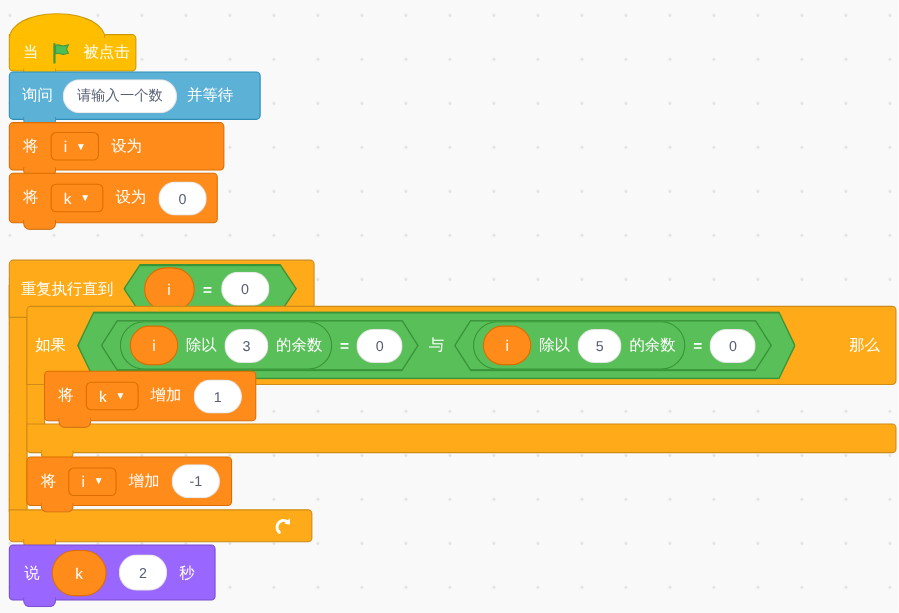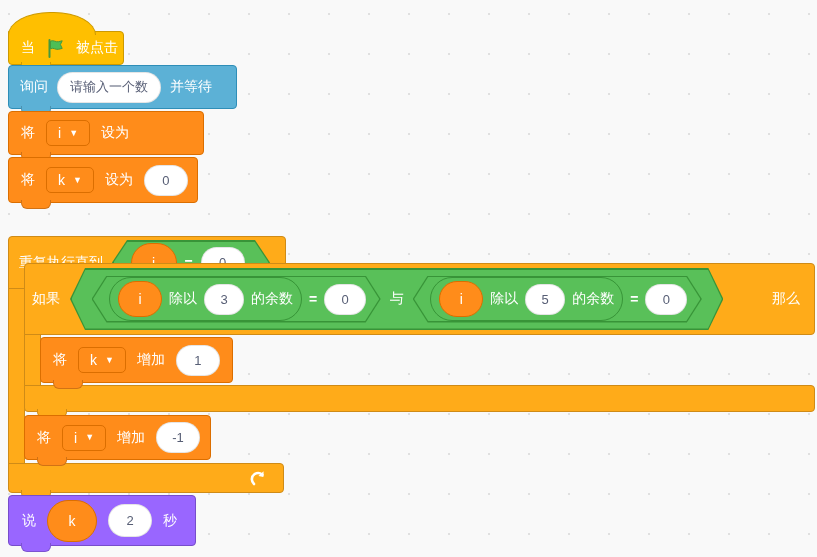--- a/index.html
+++ b/index.html
@@ -105,21 +105,21 @@
   <div class="b control tab" style="left:8px;top:463px;width:276px;height:30px;border-radius:0 4px 4px 4px;padding:0 14px;">
     <span class="loop-icon">
       <svg width="20" height="17" viewBox="0 0 20 17">
         <path d="M5 14 C2 11.5 2.2 6.5 5.4 4.3 C7.8 2.7 11.2 2.9 13.4 4.8" fill="none" stroke="#fff" stroke-width="2.6" stroke-linecap="round"></path>
         <path d="M14.6 1.2 L14.4 7.0 L9.4 6.0 Z" fill="#fff"></path>
       </svg>
     </span>
   </div>
 
   <div class="b control" style="left:24px;top:333px;width:17px;height:54px;border-radius:0;"></div>
-  <div class="b control" style="left:24px;top:263px;width:791px;height:72px;border-radius:4px 4px 4px 0;padding:0 14px 0 7px;gap:10px;">
+  <div class="b control" style="left:24px;top:278px;width:791px;height:72px;border-radius:4px 4px 4px 0;padding:0 14px 0 7px;gap:10px;">
     <span class="lbl">如果</span>
     <div class="hex" style="height:62px;">
       <div class="hex-in" style="gap:9px;padding:0 20px;">
 
         <div class="hex" style="height:47px;">
           <div class="hex-in" style="gap:7px;padding:0 13px 0 16px;">
             <div class="mod-capsule">
               <span class="oval var-oval" style="height:36px;min-width:44px;">i</span>
               <span class="lbl">除以</span>
               <span class="oval white-oval" style="min-width:40px;">3</span>

